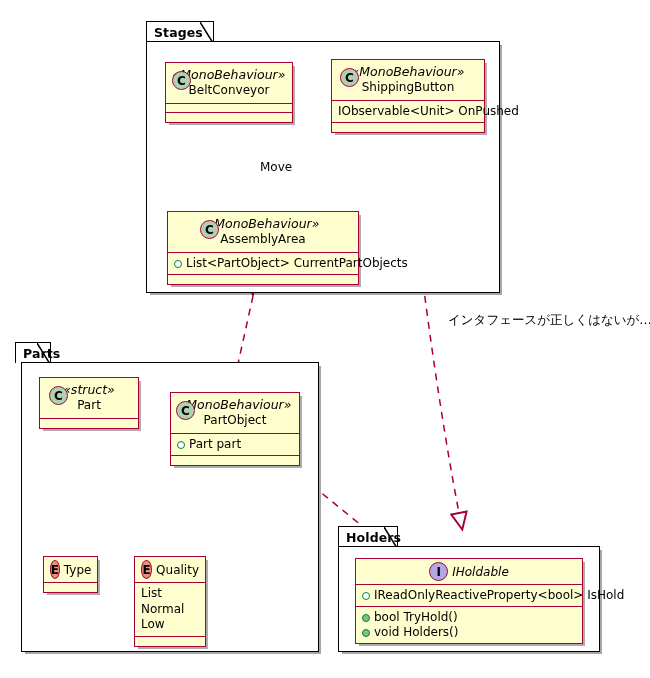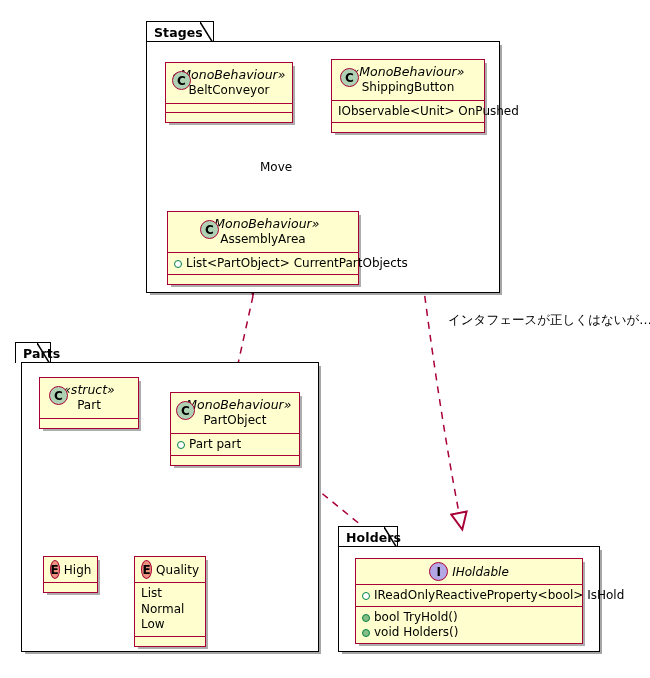--- a/index.html
+++ b/index.html
@@ -289,21 +289,21 @@
         <span class="vis field"></span>
         <span class="mtext">Part part</span>
       </div>
     </div>
     <div class="compartment empty"></div>
   </div>
 
   <div class="clsbox" style="left:43px; top:556px; width:55px;">
     <div class="cls-head one-line">
       <div class="badge enm float">E</div>
-      <span class="cname">High</span>
+      <span class="cname">Type</span>
     </div>
     <div class="compartment empty"></div>
   </div>
 
   <div class="clsbox" style="left:134px; top:556px; width:72px;">
     <div class="cls-head one-line">
       <div class="badge enm float">E</div>
       <span class="cname">Quality</span>
     </div>
     <div class="compartment">

